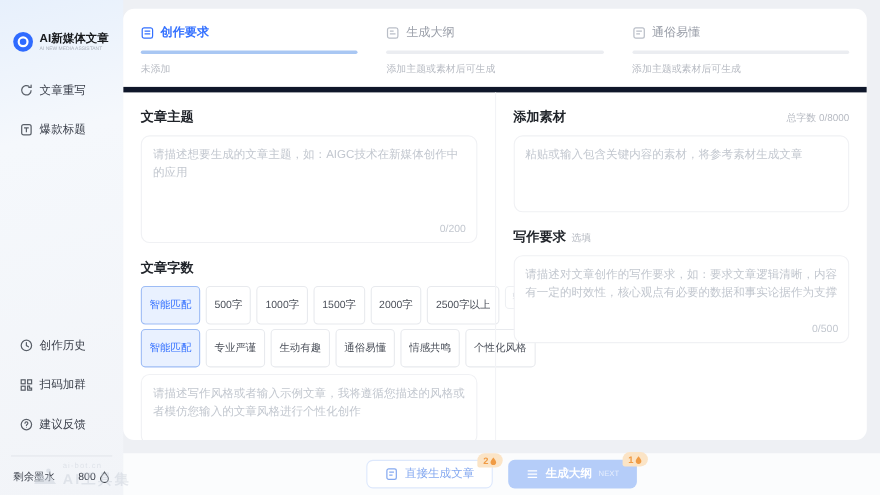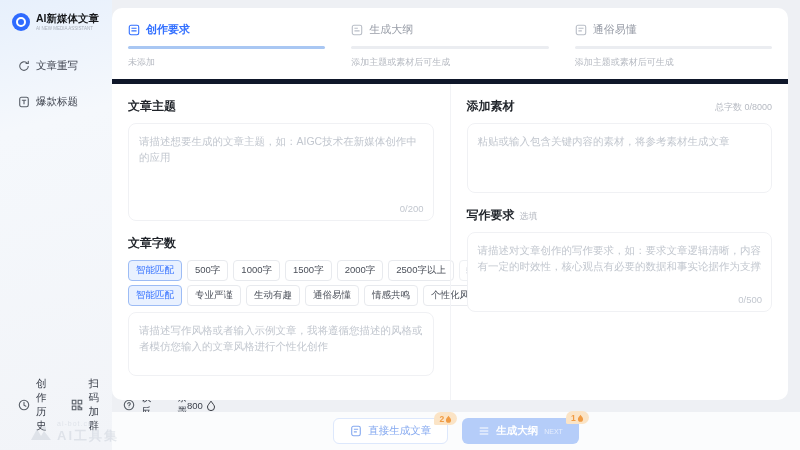--- a/index.html
+++ b/index.html
@@ -5,34 +5,34 @@
   * { margin:0; padding:0; box-sizing:border-box; }
   html,body { width:800px; height:450px; overflow:hidden; }
   body {
     font-family:"Liberation Sans","DejaVu Sans",sans-serif;
     background:#eef0f4; position:relative; color:#1f2329;
   }
   
   .sidebar {
     position:absolute; left:0; top:0; bottom:0; width:112px;
     background:linear-gradient(165deg,#e7f0fc 0%,#f5f8fc 28%,#f2f4f8 100%);
-    padding:12px 10px 10px; display:flex; flex-direction:column;
+    padding:28px 10px 10px; display:flex; flex-direction:column;
   }
   .logo-row { display:flex; align-items:center; gap:6px; padding-left:2px; }
   .logo-mark { width:18px; height:18px; border-radius:50%; background:#2f6bff;
     display:flex; align-items:center; justify-content:center; flex:0 0 auto; }
   .logo-mark .ring { width:10px; height:10px; border-radius:50%; border:2.5px solid #fff; }
   .logo-text .t1 { font-size:10.5px; font-weight:bold; color:#17191c; white-space:nowrap; }
   .logo-text .t2 { font-size:6px; color:#aab0ba; transform:scale(.75); transform-origin:left top; white-space:nowrap; }
   .nav { margin-top:20px; display:flex; flex-direction:column; gap:8px; }
   .nav-item { display:flex; align-items:center; gap:6px; padding:7px 8px;
     font-size:10.5px; color:#3a3f4a; border-radius:6px; cursor:pointer; }
   .nav-item.active { background:#e9edf3; font-weight:bold; color:#17191c; }
   .nav-item svg { flex:0 0 auto; }
-  .sidebar-bottom { margin-top:auto; display:flex; flex-direction:row; gap:8px; }
+  .sidebar-bottom { margin-top:auto; display:flex; flex-direction:column; gap:8px; }
   .divider-h { border-top:1px solid #e3e6eb; margin:6px 0 4px; }
   .ink-row { display:flex; align-items:center; justify-content:space-between;
     font-size:9.5px; color:#3a3f4a; padding:0 2px; }
   .ink-right { display:flex; align-items:center; gap:3px; }
   .get-ink-btn { height:22px; border-radius:12px; background:#17191c; color:#fff;
     font-size:9.5px; border:none; display:flex; align-items:center; justify-content:center;
     cursor:pointer; width:100%; font-family:inherit; }
   
   .main-card {
     position:absolute; left:112px; right:12px; top:8px; height:392px;
@@ -56,21 +56,21 @@
   .ta-box textarea { width:100%; height:100%; border:none; outline:none; resize:none;
     background:transparent; border-radius:8px; padding:9px 10px; font-size:10.5px;
     line-height:1.55; color:#333; font-family:inherit; }
   .ta-box textarea::placeholder { color:#c2c7cf; }
   .ta-counter { position:absolute; right:9px; bottom:6px; font-size:9.5px; color:#c2c7cf; }
   .ta-topic { height:98px; }
   .ta-style { height:64px; }
   .ta-material { height:70px; }
   .ta-req { height:80px; }
   .chips { display:flex; gap:5px; flex-wrap:nowrap; margin-bottom:4px; }
-  .chip { height:21px; display:flex; align-items:center; padding:0 7px; border-radius:4px;
+  .chip { height:35px; display:flex; align-items:center; padding:0 7px; border-radius:4px;
     border:1px solid #e8eaee; background:#fff; font-size:9.5px; color:#4a4f59;
     cursor:pointer; white-space:nowrap; }
   .chip.active { background:#e9f1ff; border-color:#9dbcf5; color:#3370ff; }
   .chip-input { height:21px; width:50px; border:1px solid #eef0f3; border-radius:4px;
     font-size:9.5px; padding:0 6px; color:#333; outline:none; font-family:inherit; }
   .chip-input::placeholder { color:#c6cbd3; }
   
   .footer-bar { position:absolute; left:112px; right:0; bottom:0; height:38px;
     background:#fbfcfd; display:flex; align-items:center; justify-content:center; gap:14px; }
   .f-btn { position:relative; height:26px; border-radius:6px; display:flex; align-items:center;

